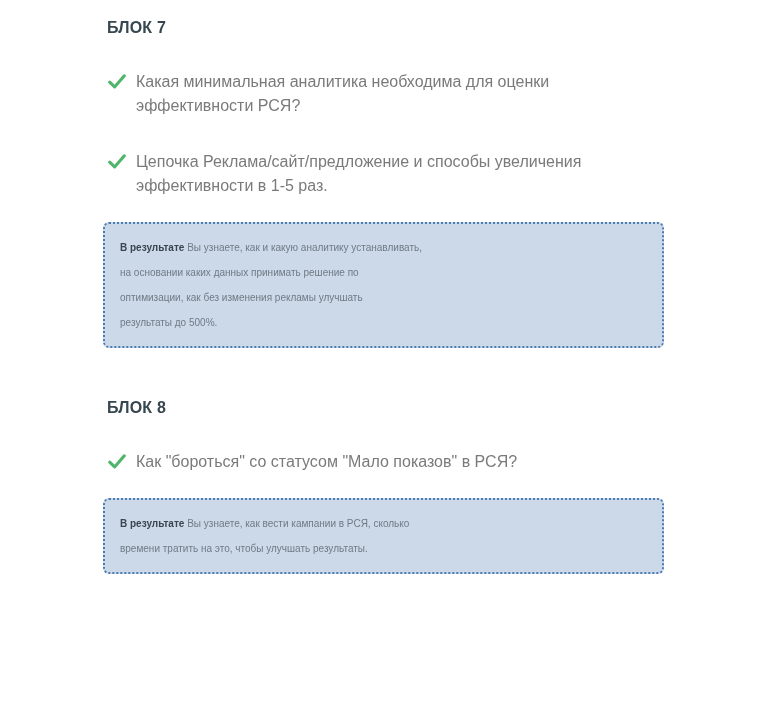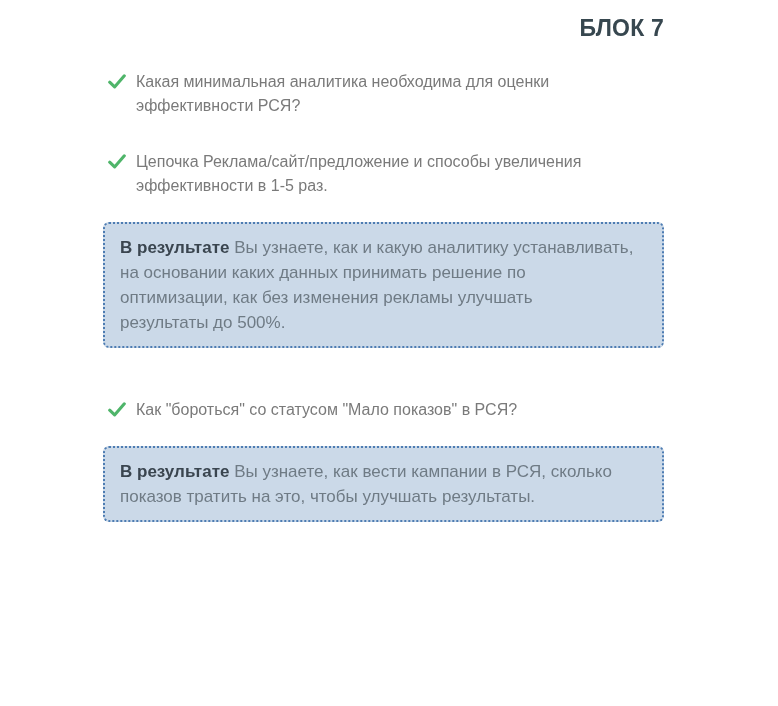--- a/index.html
+++ b/index.html
@@ -16,26 +16,25 @@
   .page {
     box-sizing: border-box;
     padding: 18px 0 0 103px;
     width: 664px;
   }
   .block + .block {
     margin-top: 50px;
   }
   .block-title {
     margin: 0 0 17px 4px;
-    font-size: 23px;
+    font-size: 16px;
     line-height: 20px;
     font-weight: bold;
     color: #37474f;
     letter-spacing: 0.2px;
-    text-align: right;
   }
   .checklist {
     list-style: none;
     margin: 0;
     padding: 0 0 0 5px;
   }
   .checklist-item {
     display: flex;
     align-items: flex-start;
     gap: 10px;
@@ -55,21 +54,21 @@
     margin-top: 4px;
   }
   .result-box {
     box-sizing: border-box;
     width: 561px;
     margin-top: 24px;
     background: #cbd9e8;
     border: 2px dotted #4d7cb2;
     border-radius: 6px;
     padding: 11px 15px;
-    font-size: 17px;
+    font-size: 10px;
     line-height: 25px;
     color: #6f7b85;
   }
   .result-label {
     font-weight: bold;
     color: #3a454f;
   }
   .result-text {
     white-space: pre-line;
   }
@@ -98,28 +97,29 @@
     <div class="result-box">
       <span class="result-label">В результате</span>
       <span class="result-text">Вы узнаете, как и какую аналитику устанавливать,
 на основании каких данных принимать решение по
 оптимизации, как без изменения рекламы улучшать
 результаты до 500%.</span>
     </div>
   </section>
 
   <section class="block">
+    <h2 class="block-title">БЛОК 8</h2>
     <ul class="checklist">
       <li class="checklist-item">
         <svg class="check-icon" viewBox="0 0 18 15">
           <path d="M1.7 8.2 L6.6 12.9 L16.3 1.8" fill="none" stroke="#4fb56a" stroke-width="3.1" stroke-linecap="round" stroke-linejoin="round"></path>
         </svg>
         <span class="item-text">Как "бороться" со статусом "Мало показов" в РСЯ?</span>
       </li>
     </ul>
     <div class="result-box">
       <span class="result-label">В результате</span>
       <span class="result-text">Вы узнаете, как вести кампании в РСЯ, сколько
-показов тратить на это, чтобы улучшать результаты.</span>
+времени тратить на это, чтобы улучшать результаты.</span>
     </div>
   </section>
 
 </div>
 
 </body></html>

